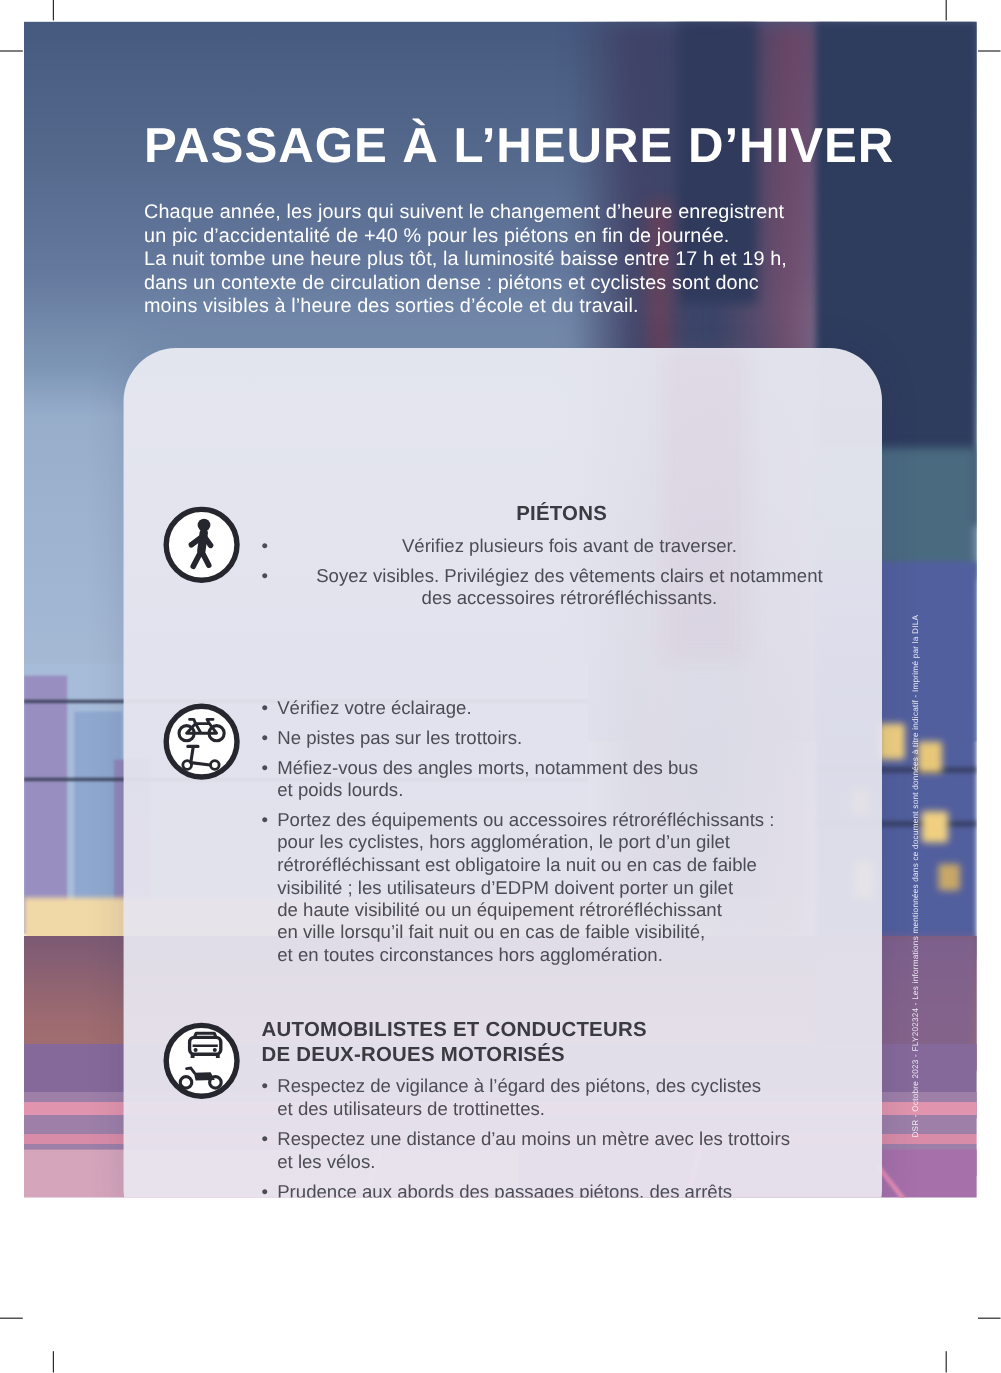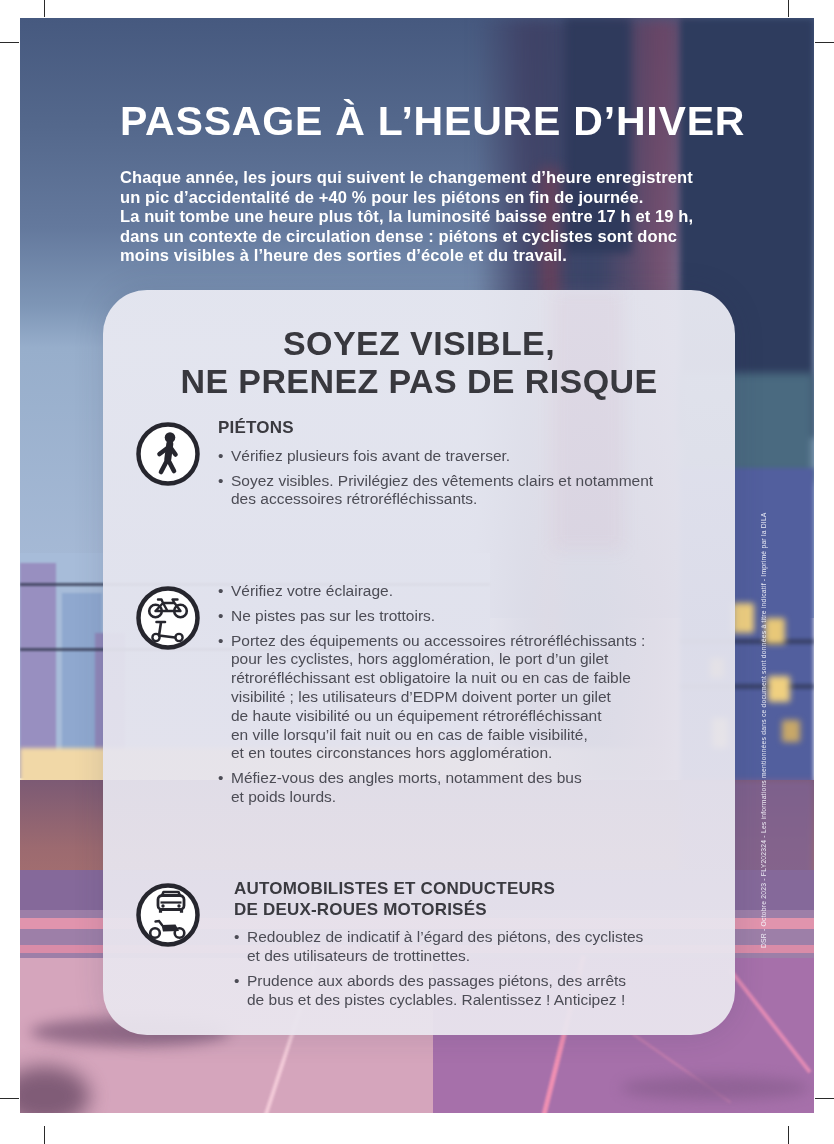--- a/index.html
+++ b/index.html
@@ -9,21 +9,21 @@
   .crop{position:absolute;background:#2a2a2a;}
   .cm-tl-v{left:44px;top:0;width:1px;height:17px;}
   .cm-tl-h{left:0;top:42px;width:19px;height:1px;}
   .cm-tr-v{left:788px;top:0;width:1px;height:17px;}
   .cm-tr-h{left:815px;top:42px;width:19px;height:1px;}
   .cm-bl-v{left:44px;top:1126px;width:1px;height:18px;}
   .cm-bl-h{left:0;top:1098px;width:19px;height:1px;}
   .cm-br-v{left:788px;top:1126px;width:1px;height:18px;}
   .cm-br-h{left:815px;top:1098px;width:19px;height:1px;}
   
-  .poster{position:absolute;left:20px;top:18px;width:794px;height:1095px;overflow:hidden;}
+  .poster{position:absolute;left:20px;top:18px;width:794px;height:980px;overflow:hidden;}
   .layer{position:absolute;}
   .bg-sky{left:0;top:0;width:794px;height:600px;
     background:linear-gradient(180deg,#46597f 0%,#54688c 18%,#64799d 35%,#7e96b6 48%,#97aecb 55%,#a9bcd8 100%);}
   .bg-center-building{left:455px;top:0;width:235px;height:770px;filter:blur(7px);
     background:linear-gradient(90deg,rgba(90,70,110,0) 0%,rgba(62,62,98,.85) 22%,#3a4568 52%,rgba(122,62,92,.72) 80%,rgba(90,80,120,0) 100%);}
   .bg-spire{left:545px;top:0;width:66px;height:235px;background:#2f3a5c;filter:blur(5px);}
   .bg-red-streak{left:520px;top:150px;width:20px;height:560px;background:#7a3f55;opacity:.65;filter:blur(7px);}
   .bg-right-building{left:660px;top:0;width:134px;height:420px;background:#2e3c5e;filter:blur(3px);}
   .bg-right-teal{left:660px;top:355px;width:134px;height:110px;background:#4a6a80;filter:blur(4px);}
   .bg-right-indigo{left:660px;top:450px;width:134px;height:330px;background:#525f9e;filter:blur(2px);}
@@ -58,30 +58,30 @@
   .rl3{left:748px;top:938px;width:4px;height:130px;background:#e08ab4;transform:rotate(-38deg);}
   .rl4{left:660px;top:990px;width:3px;height:120px;background:#c67fae;transform:rotate(-55deg);opacity:.7;}
   .smudge{position:absolute;border-radius:50%;}
   .sm1{left:10px;top:1000px;width:200px;height:28px;background:#7c5776;filter:blur(7px);opacity:.75;}
   .sm2{left:600px;top:1058px;width:190px;height:24px;background:#8b5f91;filter:blur(7px);opacity:.8;}
   .sm3{left:-20px;top:1048px;width:90px;height:60px;background:#6b4a66;filter:blur(10px);opacity:.8;}
   
   .title{position:absolute;left:100px;top:82px;width:650px;margin:0;color:#ffffff;
     font-size:41px;font-weight:700;letter-spacing:.8px;line-height:1.05;white-space:nowrap;}
   .intro{position:absolute;left:100px;top:150px;width:645px;margin:0;color:#ffffff;
-    font-size:16.5px;font-weight:700;line-height:19.5px;white-space:pre-line;letter-spacing:.1px;}
+    font-size:16.5px;font-weight:400;line-height:19.5px;white-space:pre-line;letter-spacing:.1px;}
   
   .card{position:absolute;left:83px;top:272px;width:632px;height:745px;border-radius:44px;
     background:linear-gradient(180deg,rgba(231,232,241,.96) 0%,rgba(228,228,238,.94) 45%,rgba(233,229,238,.95) 100%);
     box-shadow:0 0 30px rgba(40,50,80,.15);}
   .card-streak{position:absolute;left:450px;top:0;width:70px;height:260px;background:rgba(205,150,180,.10);filter:blur(8px);}
   .card-title{position:absolute;left:0;top:34px;width:632px;margin:0;text-align:center;color:#38383e;
     font-size:34px;font-weight:700;line-height:1.12;letter-spacing:.4px;white-space:pre-line;}
   .section{position:absolute;left:0;width:632px;}
-  .s1{top:128px;} .s2{top:292px;} .s3{top:589px;padding-left:16px;}
+  .s1{top:128px;text-align:center;} .s2{top:292px;} .s3{top:558px;}
   .icon-circle{position:absolute;left:31px;top:2px;width:68px;height:68px;display:block;}
   .sec-body{margin-left:115px;width:500px;}
   .sec-body h3{margin:0 0 8px 0;color:#3a3a40;font-size:17px;font-weight:700;line-height:1.22;
     letter-spacing:.2px;white-space:pre-line;}
   .sec-body ul{margin:0;padding:0;list-style:none;}
   .sec-body li{position:relative;padding-left:13px;margin-bottom:6px;color:#4c4c55;
     font-size:15.5px;line-height:18.8px;white-space:pre-line;}
   .sec-body li::before{content:"\2022";position:absolute;left:0;top:0;color:#4c4c55;}
   
   .side-note{position:absolute;left:740px;top:452px;width:16px;height:478px;
@@ -141,22 +141,20 @@
 
     <h1 class="title">PASSAGE À L’HEURE D’HIVER</h1>
     <p class="intro">Chaque année, les jours qui suivent le changement d’heure enregistrent
 un pic d’accidentalité de +40 % pour les piétons en fin de journée.
 La nuit tombe une heure plus tôt, la luminosité baisse entre 17 h et 19 h,
 dans un contexte de circulation dense : piétons et cyclistes sont donc
 moins visibles à l’heure des sorties d’école et du travail.</p>
 
     <section class="card">
       <div class="card-streak"></div>
-      <h2 class="card-title">SOYEZ VISIBLE,
-NE PRENEZ PAS DE RISQUE</h2>
 
       <div class="section s1">
         <span class="icon-circle">
           <svg width="68" height="68" viewBox="0 0 68 68">
             <circle cx="34" cy="34" r="29.5" fill="#ffffff" stroke="#26262e" stroke-width="4.5"></circle>
             <circle cx="36" cy="17.5" r="5.3" fill="#26262e"></circle>
             <path d="M35.8 24 L33.8 39" stroke="#26262e" stroke-width="7" stroke-linecap="round" fill="none"></path>
             <path d="M33.8 39 L27 52 M33.8 39 L40 51 M35.5 26.5 L25.5 34 M35.8 26.5 L41.5 34.5" stroke="#26262e" stroke-width="4.6" stroke-linecap="round" fill="none"></path>
           </svg>
         </span>
@@ -179,29 +177,29 @@
             <path d="M21.5 27 L29 19 L40.5 19 L46.5 27 L33.5 27 L29 19 M33.5 27 L21.5 27 M40.5 19 L38.5 15.5 L43.5 15.5 M29 19 L27.5 15.5 L24 15.5" stroke="#26262e" stroke-width="2.4" fill="none" stroke-linecap="round" stroke-linejoin="round"></path>
             <circle cx="22" cy="53.5" r="3.6" fill="none" stroke="#26262e" stroke-width="2.4"></circle>
             <circle cx="45" cy="53.5" r="3.6" fill="none" stroke="#26262e" stroke-width="2.4"></circle>
             <path d="M27 38.5 L25 51.5 L41 53.5 M22.5 38 L31 38" stroke="#26262e" stroke-width="2.6" fill="none" stroke-linecap="round" stroke-linejoin="round"></path>
           </svg>
         </span>
         <div class="sec-body">
           <ul>
             <li>Vérifiez votre éclairage.</li>
             <li>Ne pistes pas sur les trottoirs.</li>
+            <li>Méfiez-vous des angles morts, notamment des bus
+et poids lourds.</li>
             <li>Portez des équipements ou accessoires rétroréfléchissants :
 pour les cyclistes, hors agglomération, le port d’un gilet
 rétroréfléchissant est obligatoire la nuit ou en cas de faible
 visibilité ; les utilisateurs d’EDPM doivent porter un gilet
 de haute visibilité ou un équipement rétroréfléchissant
 en ville lorsqu’il fait nuit ou en cas de faible visibilité,
 et en toutes circonstances hors agglomération.</li>
-            <li>Méfiez-vous des angles morts, notamment des bus
-et poids lourds.</li>
           </ul>
         </div>
       </div>
 
       <div class="section s3">
         <span class="icon-circle">
           <svg width="68" height="68" viewBox="0 0 68 68">
             <circle cx="34" cy="34" r="29.5" fill="#ffffff" stroke="#26262e" stroke-width="4.5"></circle>
             <path d="M28 14.5 L29.5 11 H44.5 L46 14.5" stroke="#26262e" stroke-width="2.6" fill="none" stroke-linejoin="round"></path>
             <rect x="24" y="14.5" width="26" height="14" rx="4" fill="none" stroke="#26262e" stroke-width="2.8"></rect>
@@ -212,22 +210,24 @@
             <circle cx="21" cy="52" r="4.8" fill="none" stroke="#26262e" stroke-width="2.6"></circle>
             <circle cx="45.5" cy="52" r="4.8" fill="none" stroke="#26262e" stroke-width="2.6"></circle>
             <path d="M27.5 44 L41.5 43.5 L45 50 L29 50.5 Z" fill="#26262e"></path>
             <path d="M28 44 L25 40 L21.5 40.5" stroke="#26262e" stroke-width="2.4" fill="none" stroke-linecap="round"></path>
           </svg>
         </span>
         <div class="sec-body">
           <h3>AUTOMOBILISTES ET CONDUCTEURS
 DE DEUX-ROUES MOTORISÉS</h3>
           <ul>
-            <li>Redoublez de indicatif à l’égard des piétons, des cyclistes
+            <li>Respectez de vigilance à l’égard des piétons, des cyclistes
 et des utilisateurs de trottinettes.</li>
+            <li>Respectez une distance d’au moins un mètre avec les trottoirs
+et les vélos.</li>
             <li>Prudence aux abords des passages piétons, des arrêts
 de bus et des pistes cyclables. Ralentissez ! Anticipez !</li>
           </ul>
         </div>
       </div>
     </section>
 
     <div class="side-note">DSR - Octobre 2023 - FLY202324 - Les informations mentionnées dans ce document sont données à titre indicatif - Imprimé par la DILA</div>
   </div>
 </div>

